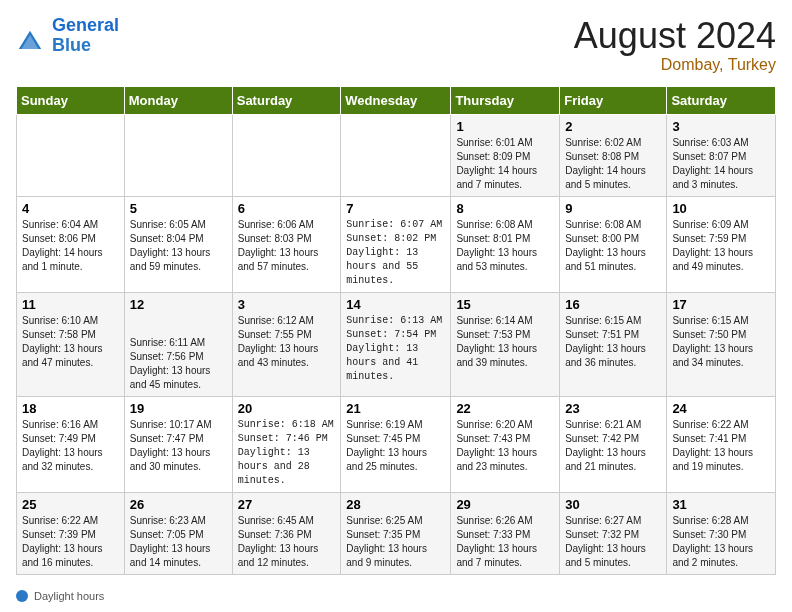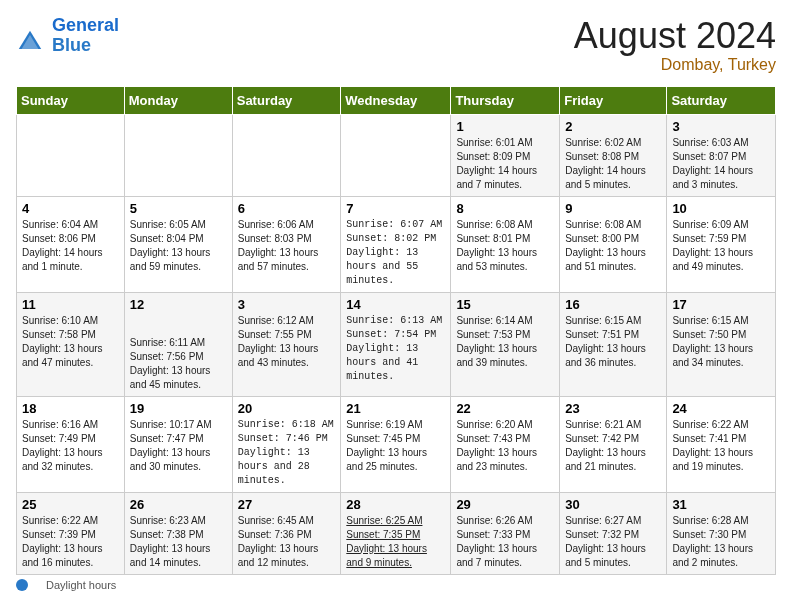--- a/index.html
+++ b/index.html
@@ -79,26 +79,26 @@
     }
     .day-info {
       font-size: 10px;
       line-height: 1.4;
       color: #222;
     }
     .empty-cell {
       background: #fff !important;
     }
     .footer {
-      margin-top: 4px;
+      margin-top: 15px;
       font-size: 11px;
       color: #555;
       display: flex;
       align-items: center;
-      gap: 18px;
+      gap: 6px;
     }
     .footer-dot {
       width: 12px;
       height: 12px;
       background: #2979c7;
       border-radius: 50%;
       display: inline-block;
     }
   </style>
 </head>
@@ -293,32 +293,32 @@
       <tr>
         <td>
           <div class="day-number">25</div>
           <div class="day-info" style="white-space: pre-line;">Sunrise: 6:22 AM
 Sunset: 7:39 PM
 Daylight: 13 hours and 16 minutes.</div>
         </td>
         <td>
           <div class="day-number">26</div>
           <div class="day-info" style="white-space: pre-line;">Sunrise: 6:23 AM
-Sunset: 7:38 PM
+Sunset: 7:05 PM
 Daylight: 13 hours and 14 minutes.</div>
         </td>
         <td>
           <div class="day-number">27</div>
           <div class="day-info" style="white-space: pre-line;">Sunrise: 6:45 AM
 Sunset: 7:36 PM
 Daylight: 13 hours and 12 minutes.</div>
         </td>
         <td>
           <div class="day-number">28</div>
-          <div class="day-info" style="white-space: pre-line; text-decoration: underline;">Sunrise: 6:25 AM
+          <div class="day-info" style="white-space: pre-line;">Sunrise: 6:25 AM
 Sunset: 7:35 PM
 Daylight: 13 hours and 9 minutes.</div>
         </td>
         <td>
           <div class="day-number">29</div>
           <div class="day-info" style="white-space: pre-line;">Sunrise: 6:26 AM
 Sunset: 7:33 PM
 Daylight: 13 hours and 7 minutes.</div>
         </td>
         <td>

